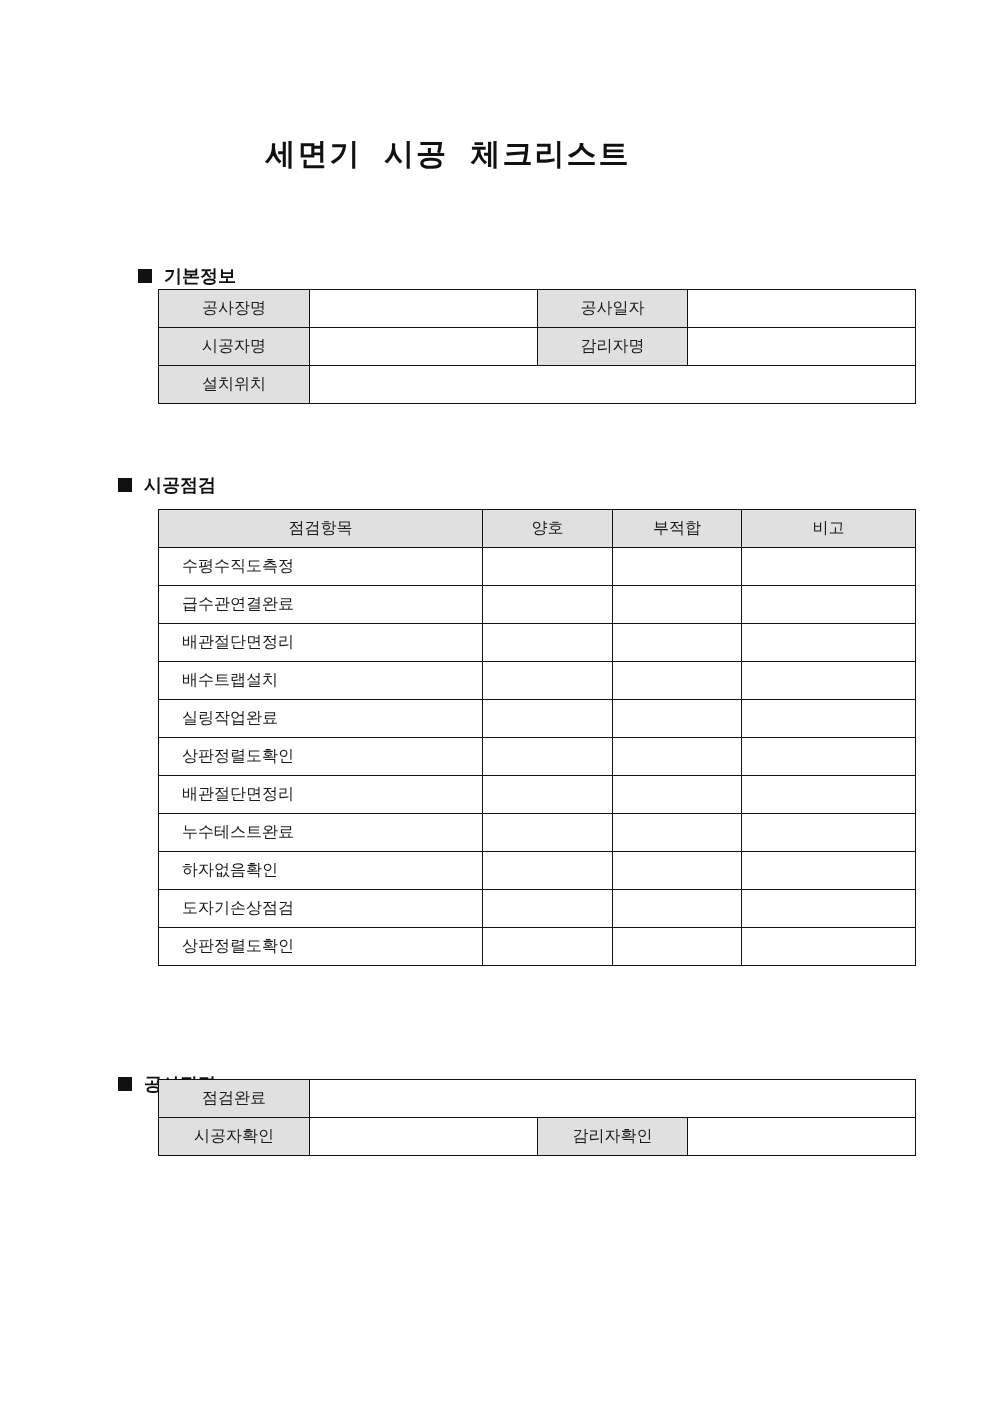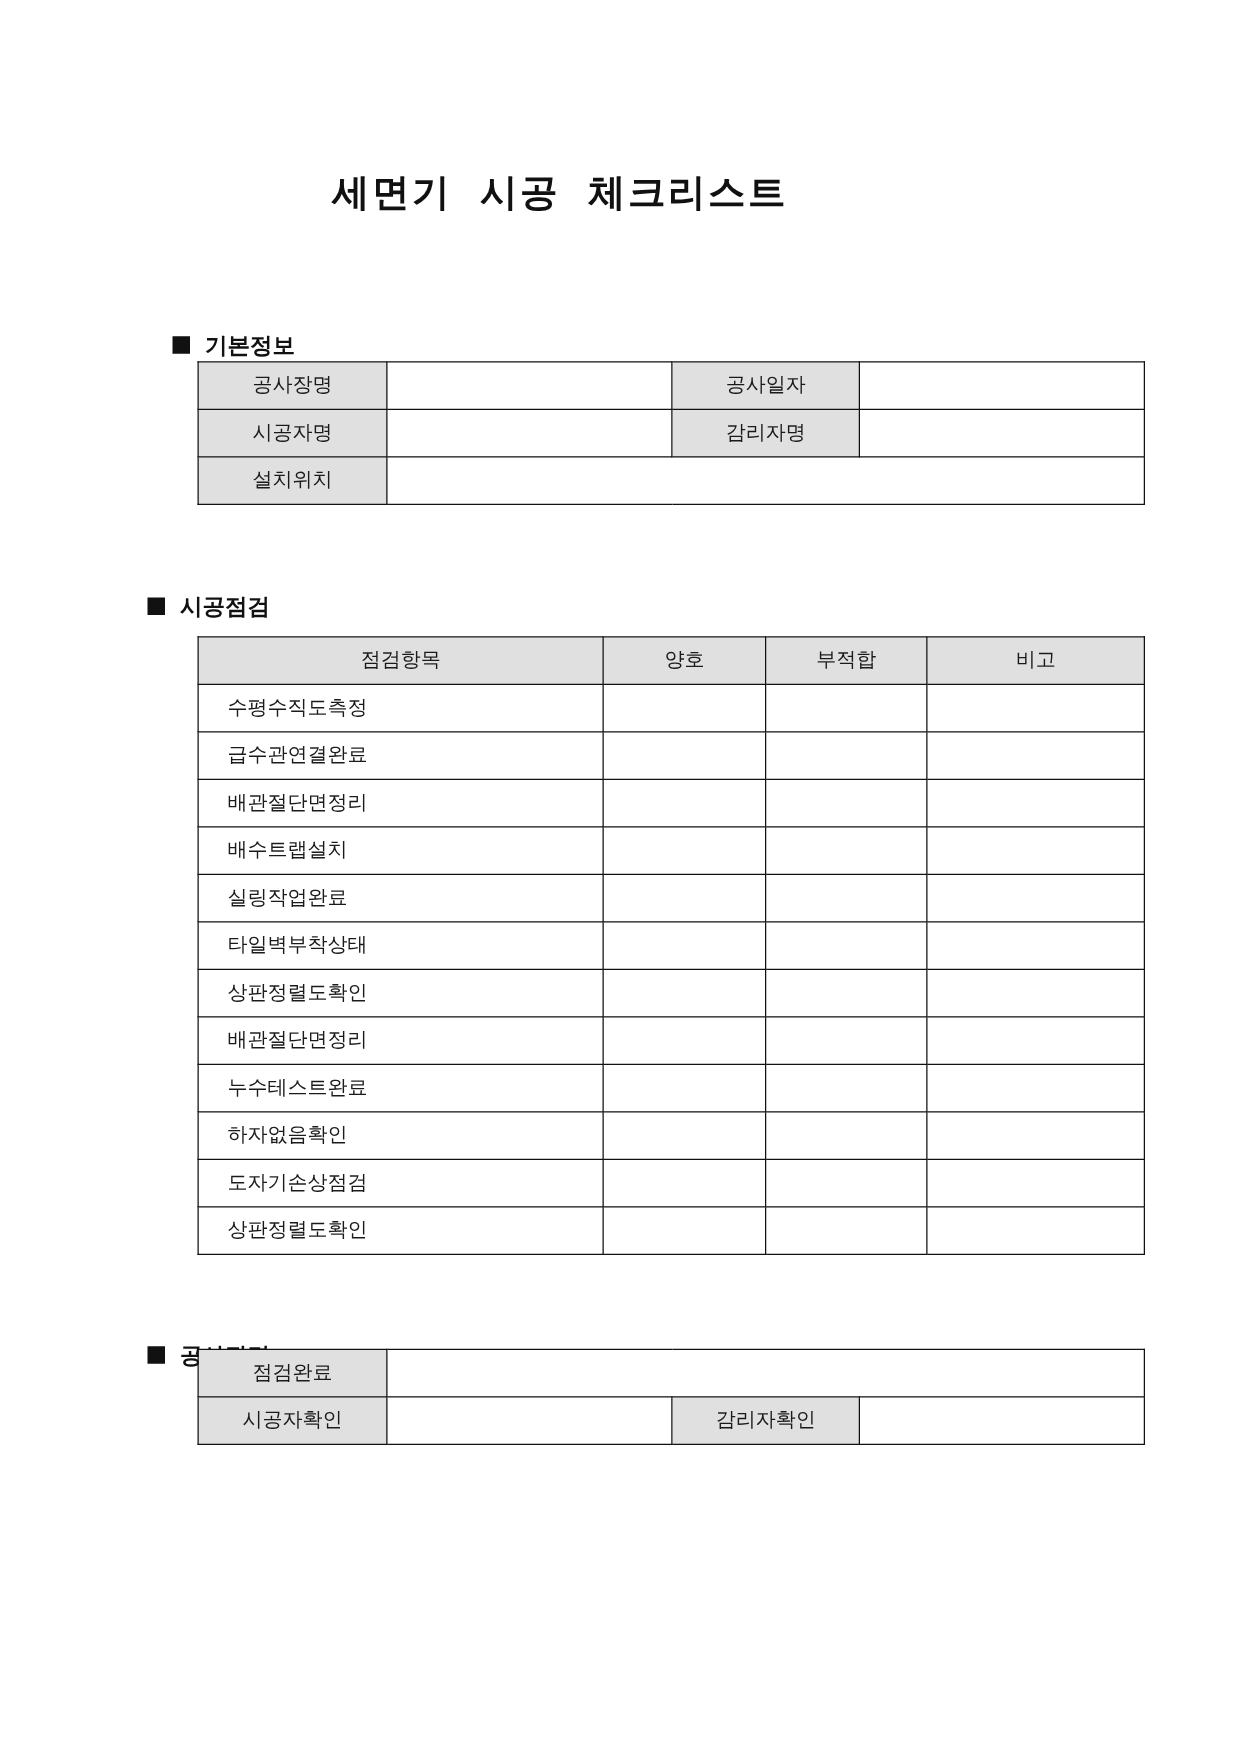--- a/index.html
+++ b/index.html
@@ -92,26 +92,20 @@
         <td></td>
         <td></td>
       </tr>
   <tr>
         <td class="item">실링작업완료</td>
         <td></td>
         <td></td>
         <td></td>
       </tr>
   <tr>
-        <td class="item">타일벽부착상태</td>
-        <td></td>
-        <td></td>
-        <td></td>
-      </tr>
-  <tr>
         <td class="item">상판정렬도확인</td>
         <td></td>
         <td></td>
         <td></td>
       </tr>
   <tr>
         <td class="item">배관절단면정리</td>
         <td></td>
         <td></td>
         <td></td>

